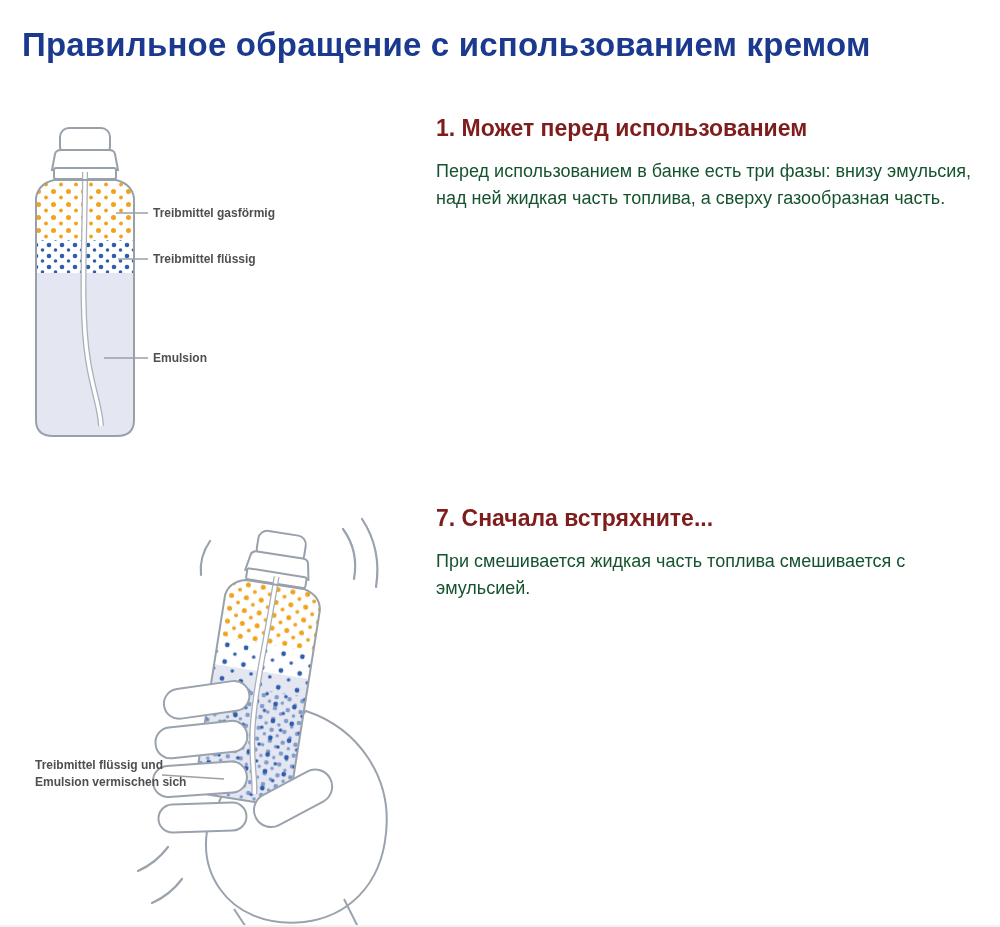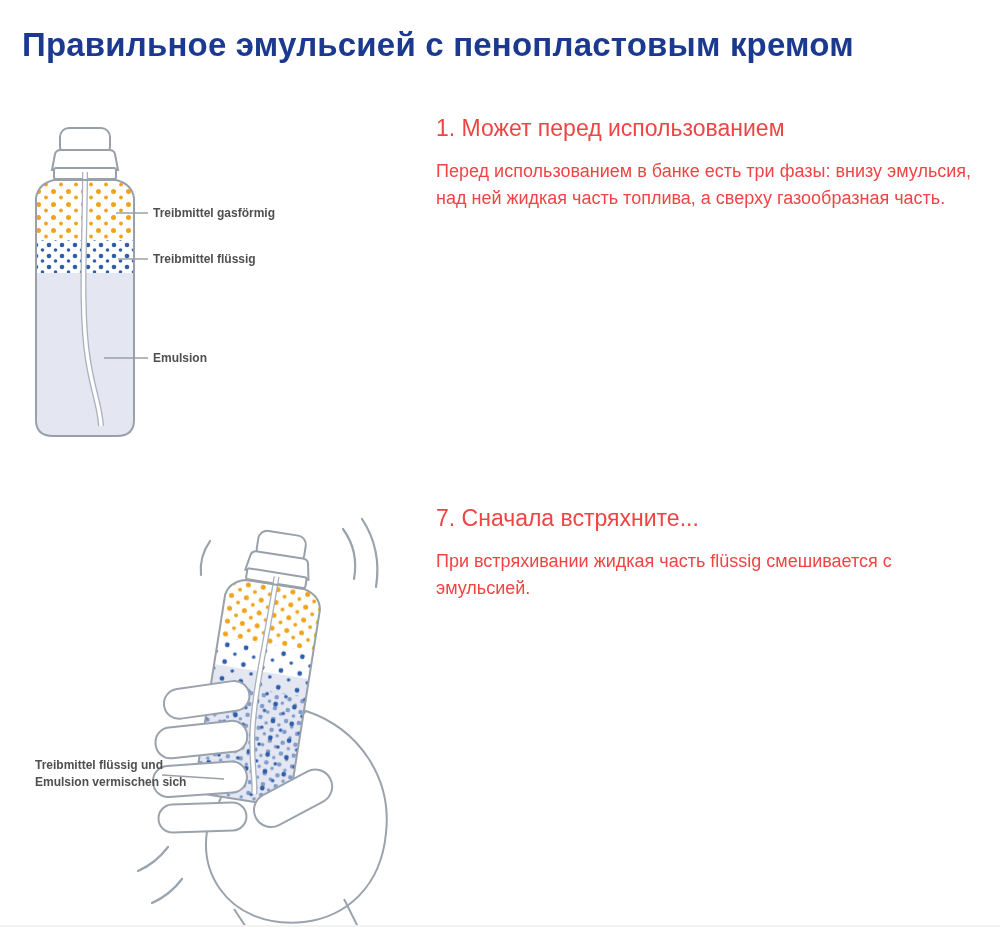--- a/index.html
+++ b/index.html
@@ -5,32 +5,32 @@
   * { margin:0; padding:0; box-sizing:border-box; }
   html,body { background:#ffffff; font-family:"Liberation Sans","DejaVu Sans",sans-serif; }
   .page {
     position:relative; width:1000px; height:927px; background:#ffffff; overflow:hidden;
   }
   .page-title {
     position:absolute; left:22px; top:26px; width:950px;
     font-size:33px; font-weight:bold; color:#1b3a8f; letter-spacing:0.2px;
   }
   .col-right { position:absolute; left:436px; width:540px; }
-  .sec-heading { font-size:23px; font-weight:400; color:#ef4444; margin-bottom:16px; }
-  .sec-body { font-size:18px; color:#ef4444; line-height:1.48;margin-top:16px; }
+  .sec-heading { font-size:23px; font-weight:700; color:#7f1d1d; margin-bottom:16px; }
+  .sec-body { font-size:18px; color:#14532d; line-height:1.48;margin-top:16px; }
   .fig { position:absolute; }
   svg text.diag-label { font-family:"Liberation Sans","DejaVu Sans",sans-serif; font-size:12px; font-weight:bold; fill:#4f4f4f; }
   .divider-bottom { position:absolute; left:0; bottom:0; width:100%; height:2px; background:#f2f2f2; }
 </style>
 </head>
 <body>
 
 <div class="page">
 
-  <h1 class="page-title">Правильное эмульсией с пенопластовым кремом</h1>
+  <h1 class="page-title">Правильное обращение с использованием кремом</h1>
 
   <svg class="fig" style="left:20px; top:110px;" width="420" height="350" viewBox="0 0 420 350">
     <defs>
       <pattern id="dotsO" width="15" height="13" patternUnits="userSpaceOnUse">
         <circle cx="3.5" cy="3.5" r="2.5" fill="#f0a31a"></circle>
         <circle cx="11" cy="9.5" r="1.9" fill="#f0a31a"></circle>
       </pattern>
       <pattern id="dotsB" width="13" height="11" patternUnits="userSpaceOnUse">
         <circle cx="3" cy="3" r="2.3" fill="#2e5ea9"></circle>
         <circle cx="9.5" cy="8" r="1.8" fill="#2e5ea9"></circle>
@@ -126,17 +126,17 @@
 
     <g>
       <text class="diag-label" x="25" y="274">Treibmittel flüssig und</text>
       <text class="diag-label" x="25" y="291">Emulsion vermischen sich</text>
       <line x1="152" y1="280" x2="214" y2="284" stroke="#9aa0a8" stroke-width="1.5"></line>
     </g>
   </svg>
 
   <div class="col-right" style="top:505px;">
     <div class="sec-heading">7. Сначала встряхните...</div>
-    <div class="sec-body">При встряхивании жидкая часть flüssig смешивается с эмульсией.</div>
+    <div class="sec-body">При смешивается жидкая часть топлива смешивается с эмульсией.</div>
   </div>
 
   <div class="divider-bottom"></div>
 </div>
 
 </body></html>

